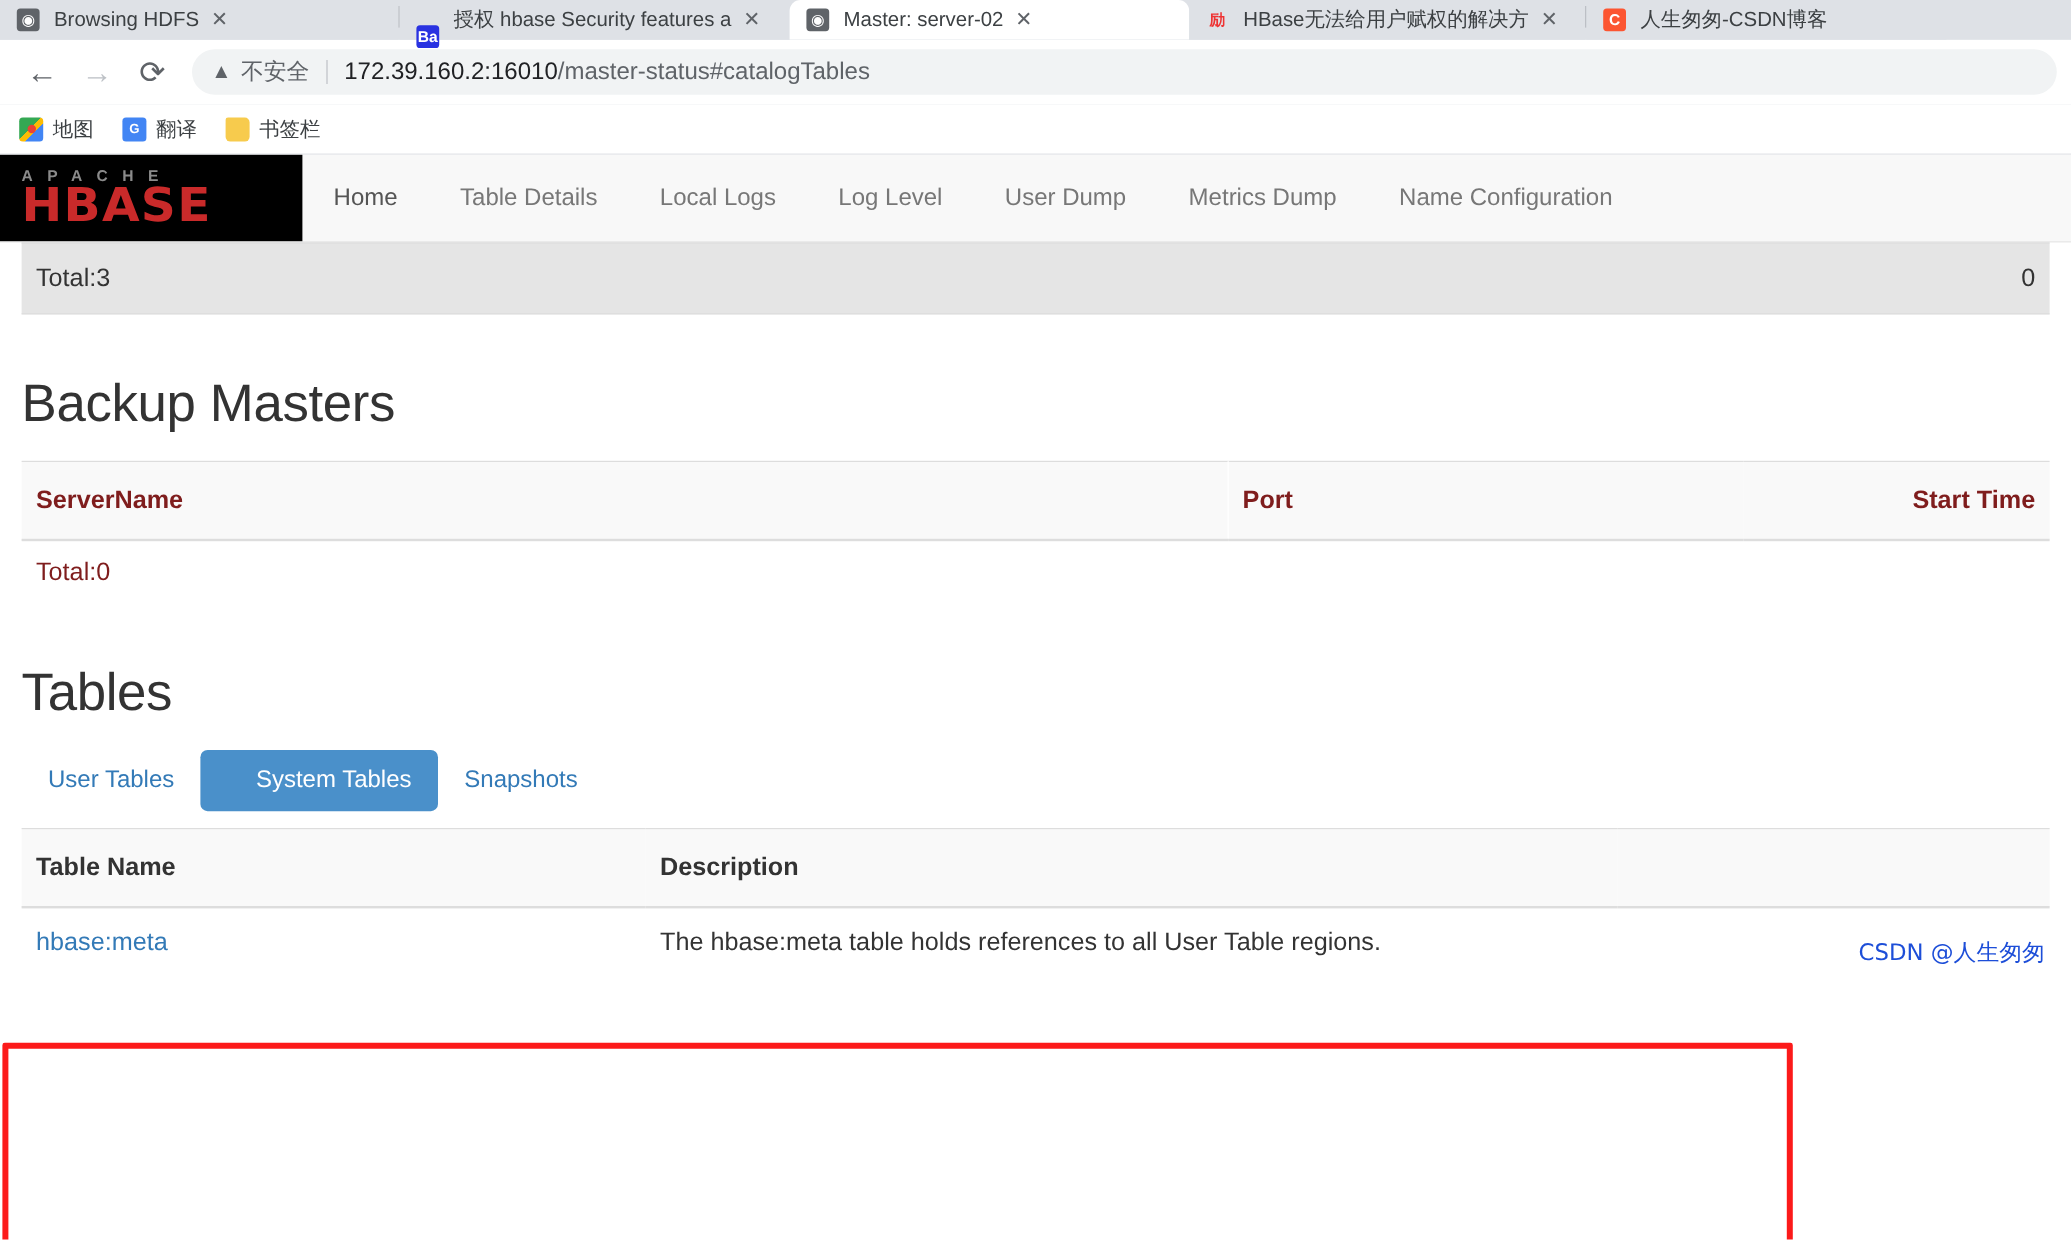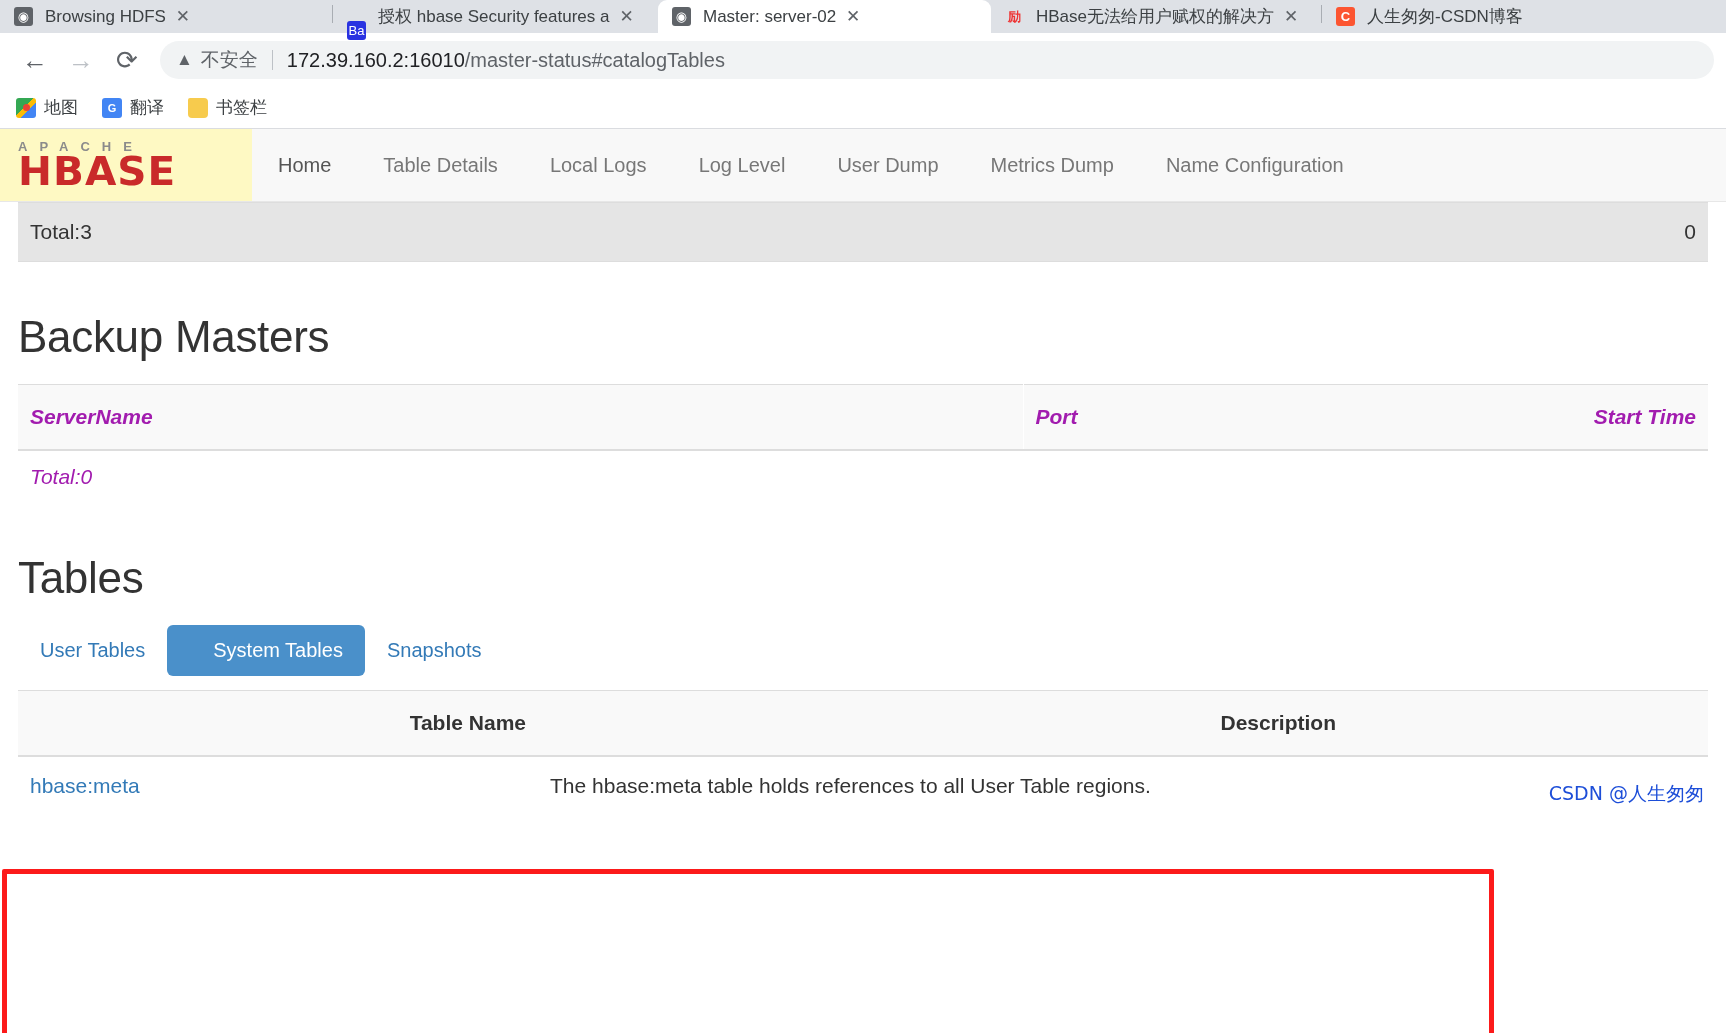--- a/index.html
+++ b/index.html
@@ -47,21 +47,21 @@
     font-size: 13px;
     border-radius: 3px;
   }
   .fav-globe {
     background: #5f6368;
     color: #fff;
     border-radius: 50%;
     font-size: 12px;
     line-height: 1;
   }
-  .fav-baidu { background: #2932e1; color: #fff; font-size: 10px; font-weight: normal; border-radius: 4px; margin-top: 28px;}
+  .fav-baidu { background: #2932e1; color: #fff; font-size: 10px; font-weight: bold; border-radius: 4px; margin-top: 28px;}
   .fav-hbase { color: #e33; font-weight: bold; font-size: 17px; background: transparent; }
   .fav-csdn  { background: #fc5531; color: #fff; font-weight: bold; font-size: 13px; border-radius: 3px;}
   .tab .tab-title {
     overflow: hidden;
     text-overflow: clip;
     max-width: 100%;
   }
   .tab-close {
     width: 34px; flex: 0 0 34px;
     text-align: center;
@@ -133,21 +133,21 @@
 
   .hb-navbar {
     height: 73px;
     background: #f8f8f8;
     border-bottom: 1px solid #e7e7e7;
     display: flex;
     align-items: stretch;
   }
   .hb-brand {
     width: 252px;
-    background: #fef9c3;
+    background: #000000;
     display: flex;
     flex-direction: column;
     justify-content: center;
     padding-left: 18px;
   }
   .hb-apache {
     font-size: 13px;
     letter-spacing: 12px;
     color: #8b8b8b;
     font-weight: bold;
@@ -175,22 +175,21 @@
   }
   .hb-menu a.active { color: #555555; }
 
   .content { padding: 0 18px; }
 
   .tbl { width: 100%; border-collapse: collapse; }
   .tbl th, .tbl td {
     text-align: left;
     font-size: 21px;
     padding: 14px 12px;
-    color: #a21caf;
-    font-style: italic;
+    color: #7f1d1d;
   }
   .tbl th { font-weight: bold; }
   .tbl td.num, .tbl th.num { text-align: right; }
 
   
   .top-total-wrap { padding: 0 18px; }
   .top-total {
     width: 100%;
     background: #e5e5e5;
     border-top: 1px solid #dddddd;
@@ -240,21 +239,21 @@
     color: #ffffff;
     padding-left: 46px;
   }
 
   .sys-table-wrap { margin-top: 14px; }
   .sys-table { width: 100%; border-collapse: collapse; }
   .sys-table thead tr { background: #f9f9f9; }
   .sys-table th {
     border-top: 1px solid #dddddd;
     border-bottom: 2px solid #dddddd;
-    text-align: right;
+    text-align: left;
     font-size: 21px;
     font-weight: bold;
     color: #333;
     padding: 20px 12px;
   }
   .sys-table td {
     font-size: 21px;
     color: #333;
     padding: 17px 12px;
     border-top: 1px solid #dddddd;

